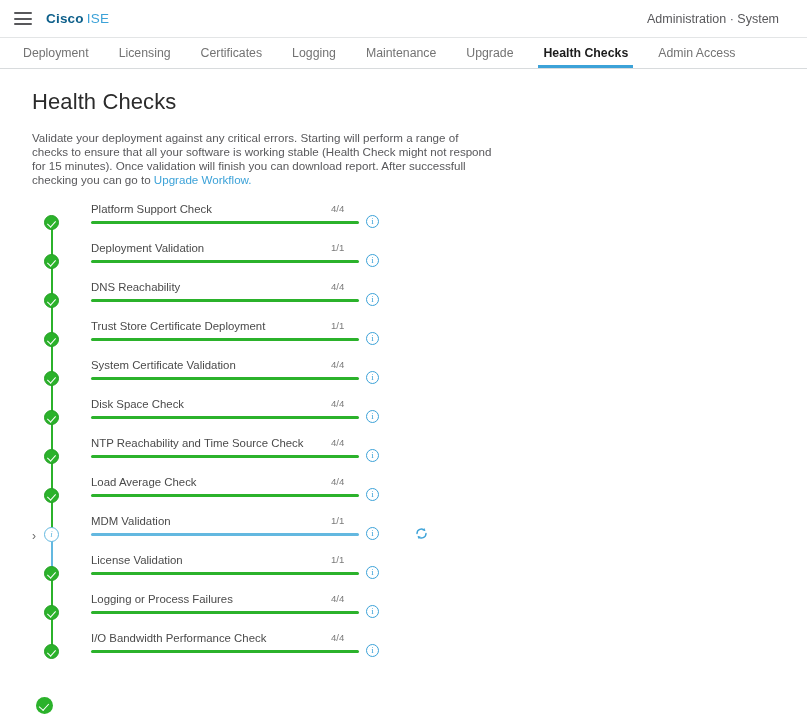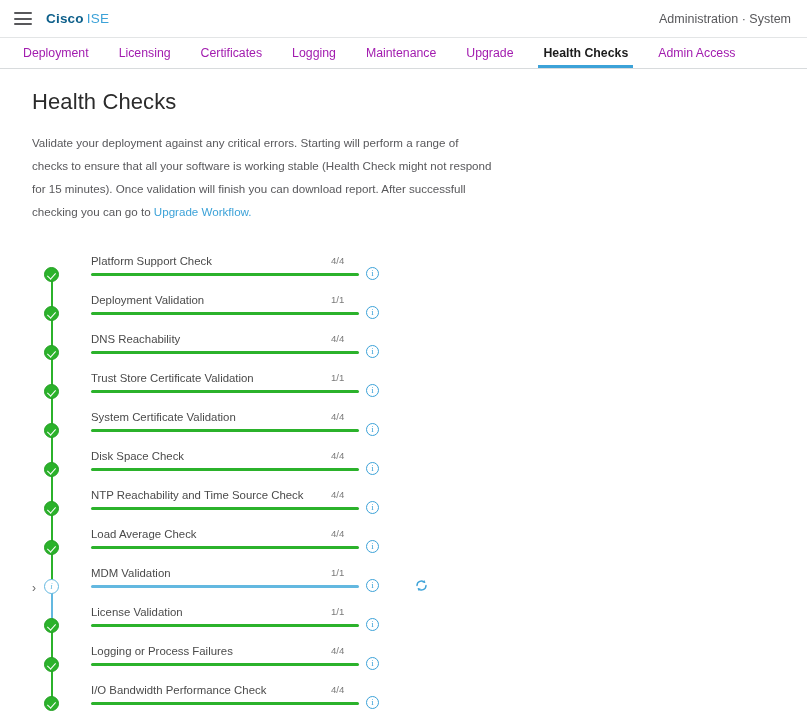--- a/index.html
+++ b/index.html
@@ -9,21 +9,21 @@
     font-family: "Liberation Sans", sans-serif;
     color: #3c3c3c;
     overflow: hidden;
   }
 
   
   .topbar {
     height: 37px;
     display: flex;
     align-items: center;
-    padding: 0 16px 0 14px;
+    padding: 0 28px 0 14px;
     background: #ffffff;
     position: relative;
   }
   .hamburger {
     width: 18px; height: 13px;
     display: flex; flex-direction: column; justify-content: space-between;
     margin-right: 14px;
     cursor: pointer;
   }
   .hamburger span {
@@ -45,21 +45,21 @@
     height: 32px;
     display: flex;
     align-items: flex-end;
     padding: 0 8px;
     border-top: 1px solid #e3e5e6;
     border-bottom: 1px solid #d8dbdd;
     background: #ffffff;
   }
   .tab {
     font-size: 12.3px;
-    color: #a21caf;
+    color: #737373;
     padding: 0 15px 8px 15px;
     position: relative;
     white-space: nowrap;
     cursor: pointer;
   }
   .tab.active { color: #1c1c1c; font-weight: bold; }
   .tab.active::after {
     content: "";
     position: absolute;
     left: 10px; right: 10px; bottom: 0;
@@ -71,24 +71,24 @@
   .page { padding: 20px 32px 0 32px; }
   .page-title {
     font-size: 22px;
     font-weight: normal;
     color: #2b2b2b;
     margin-bottom: 16px;
     letter-spacing: .1px;
   }
   .desc {
     font-size: 11.6px;
-    line-height: 23px;
+    line-height: 14px;
     color: #58585b;
     max-width: 460px;
-    margin-bottom: 30px;
+    margin-bottom: 14px;
   }
   .desc a { color: #3ca2d8; text-decoration: none; }
 
   
   .checks { position: relative; margin-left: 4px; }
   .row {
     position: relative;
     height: 39px;
   }
   .expander {
@@ -270,21 +270,21 @@
           <div class="label">DNS Reachability</div>
           <div class="count">4/4</div>
           <div class="bar"></div>
           <div class="infoicon">i</div>
         </div>
       </div>
       <div class="row">
         <div class="marker ok"></div>
         <div class="connector"></div>
         <div class="body">
-          <div class="label">Trust Store Certificate Validation</div>
+          <div class="label">Trust Store Certificate Deployment</div>
           <div class="count">1/1</div>
           <div class="bar"></div>
           <div class="infoicon">i</div>
         </div>
       </div>
       <div class="row">
         <div class="marker ok"></div>
         <div class="connector"></div>
         <div class="body">
           <div class="label">System Certificate Validation</div>

